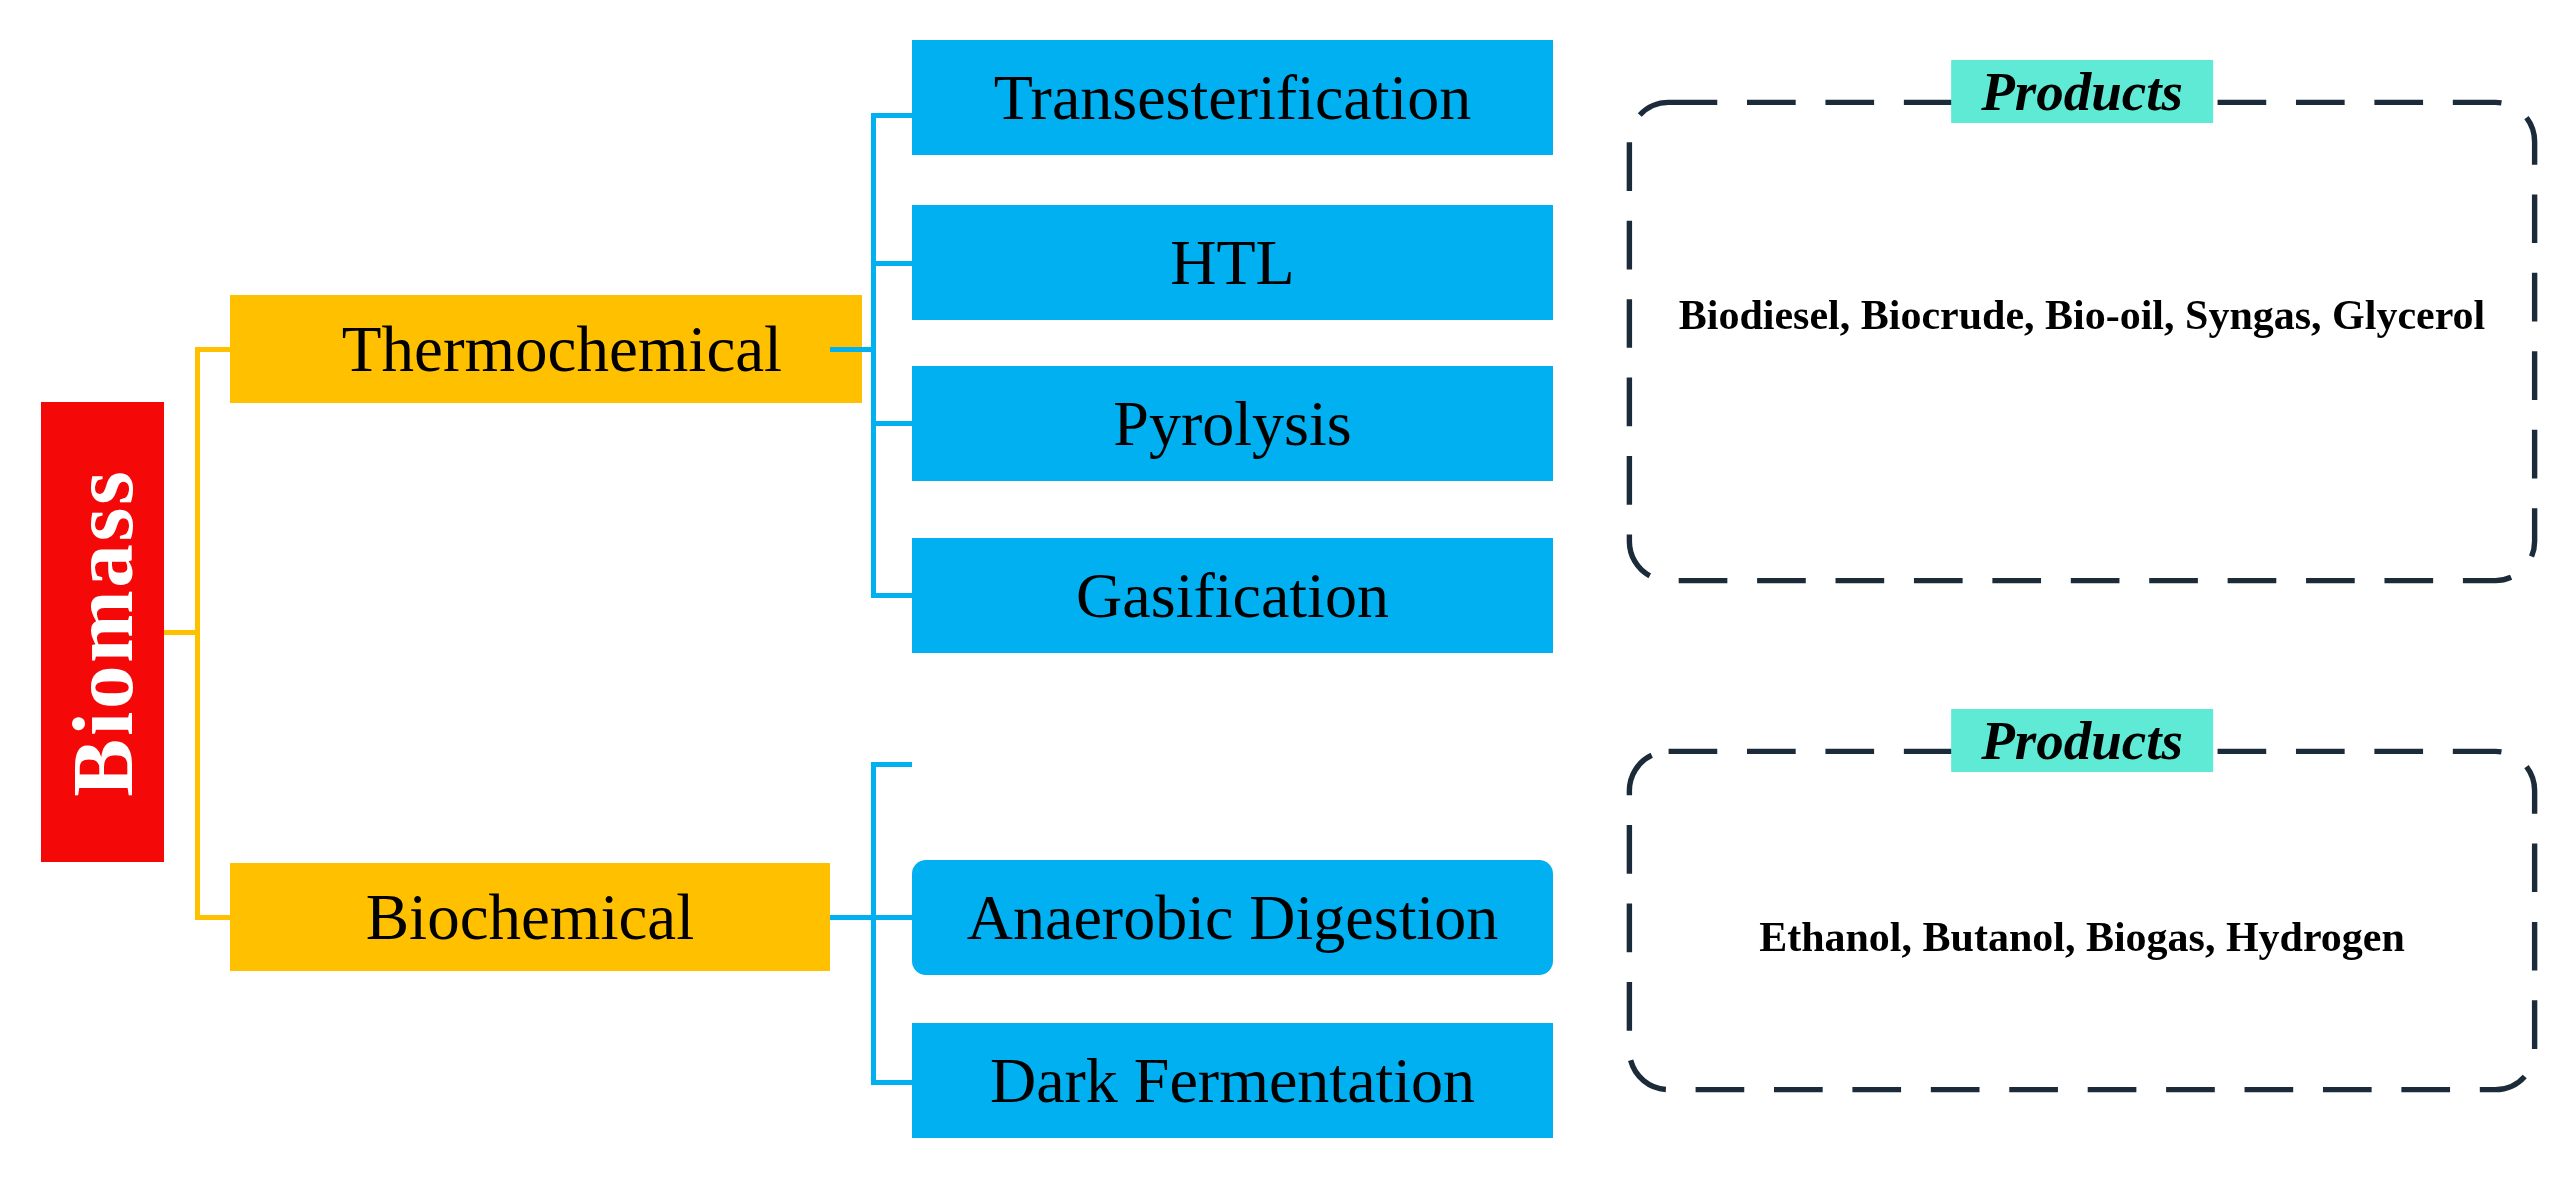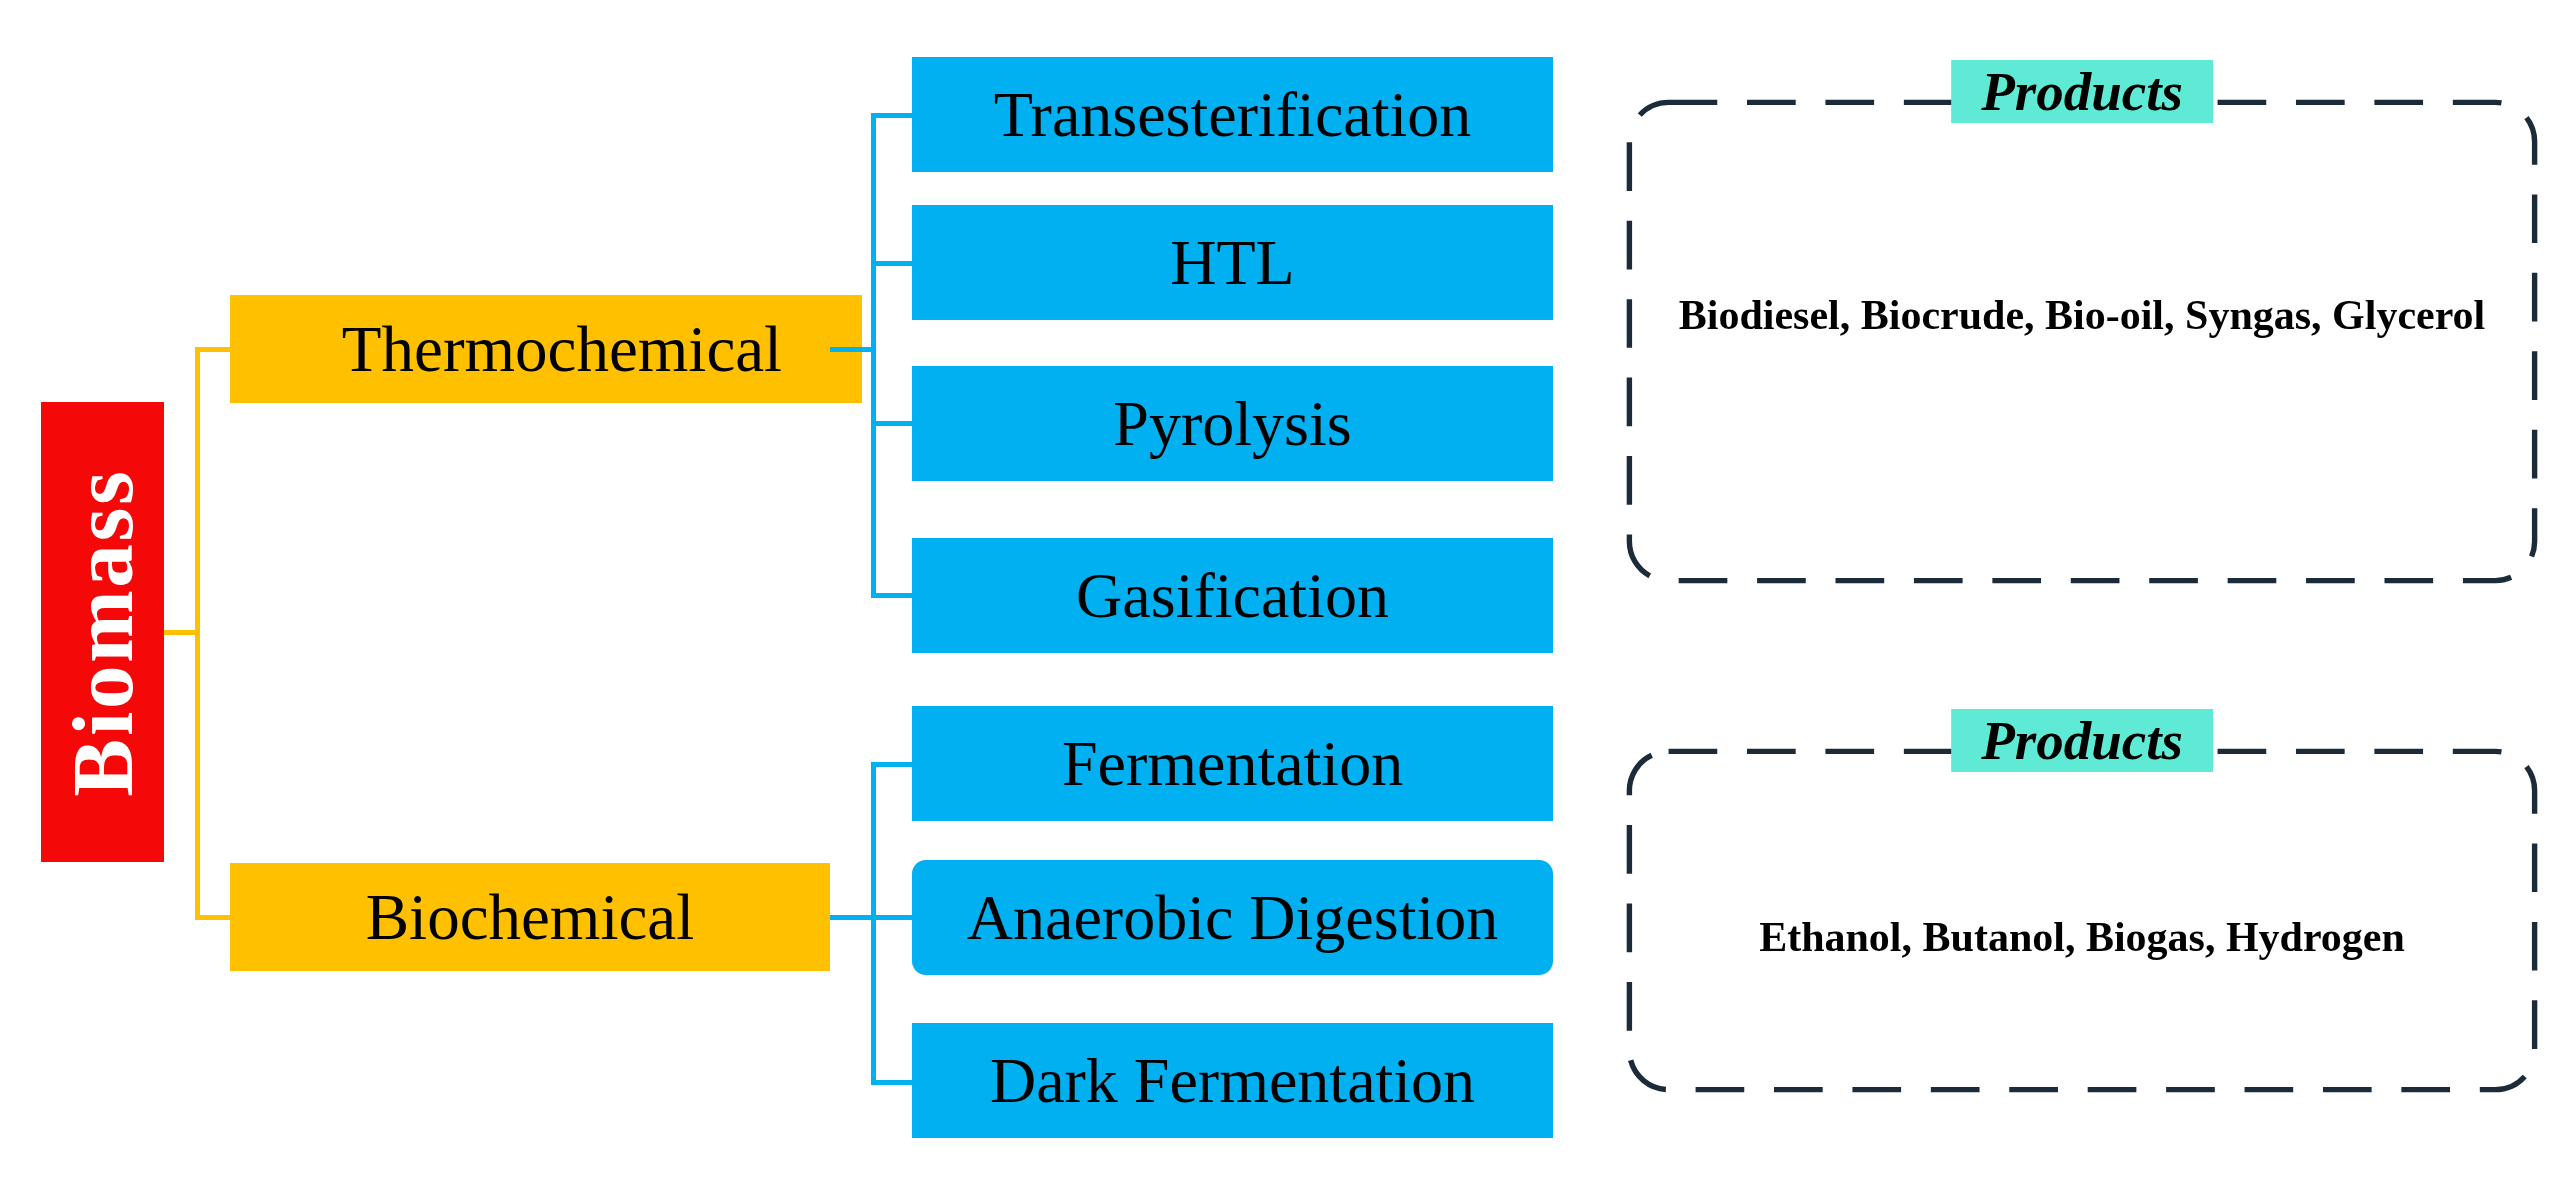--- a/index.html
+++ b/index.html
@@ -43,21 +43,21 @@
     font-size: 65px;
   }
   .branch-thermo { left: 230px; top: 295px; padding-left: 32px; }
   .branch-biochem { left: 230px; top: 863px; }
   
   .process-box {
     background: #00B0F0;
     left: 912px; width: 641px; height: 115px;
     font-size: 64px;
   }
-  .p-transesterification { top: 57px; }
+  .p-transesterification { top: 40px; }
   .p-htl { top: 205px; }
   .p-pyrolysis { top: 366px; }
   .p-gasification { top: 538px; }
   .p-fermentation { top: 706px; }
   .p-anaerobic { top: 860px; border-radius: 14px; }
   .p-dark { top: 1023px; }
   
   .line {
     position: absolute;
   }
@@ -140,23 +140,20 @@
   <div class="box process-box p-htl">
     <span>HTL</span>
   </div>
   <div class="box process-box p-pyrolysis">
     <span>Pyrolysis</span>
   </div>
   <div class="box process-box p-gasification">
     <span>Gasification</span>
   </div>
 
-  <div class="box process-box p-fermentation">
-    <span>Fermentation</span>
-  </div>
   <div class="box process-box p-anaerobic">
     <span>Anaerobic Digestion</span>
   </div>
   <div class="box process-box p-dark">
     <span>Dark Fermentation</span>
   </div>
 
   <div class="products-group pg-top">
     <div class="products-border">
       <svg viewBox="0 0 1349 717" preserveAspectRatio="none" aria-hidden="true">

